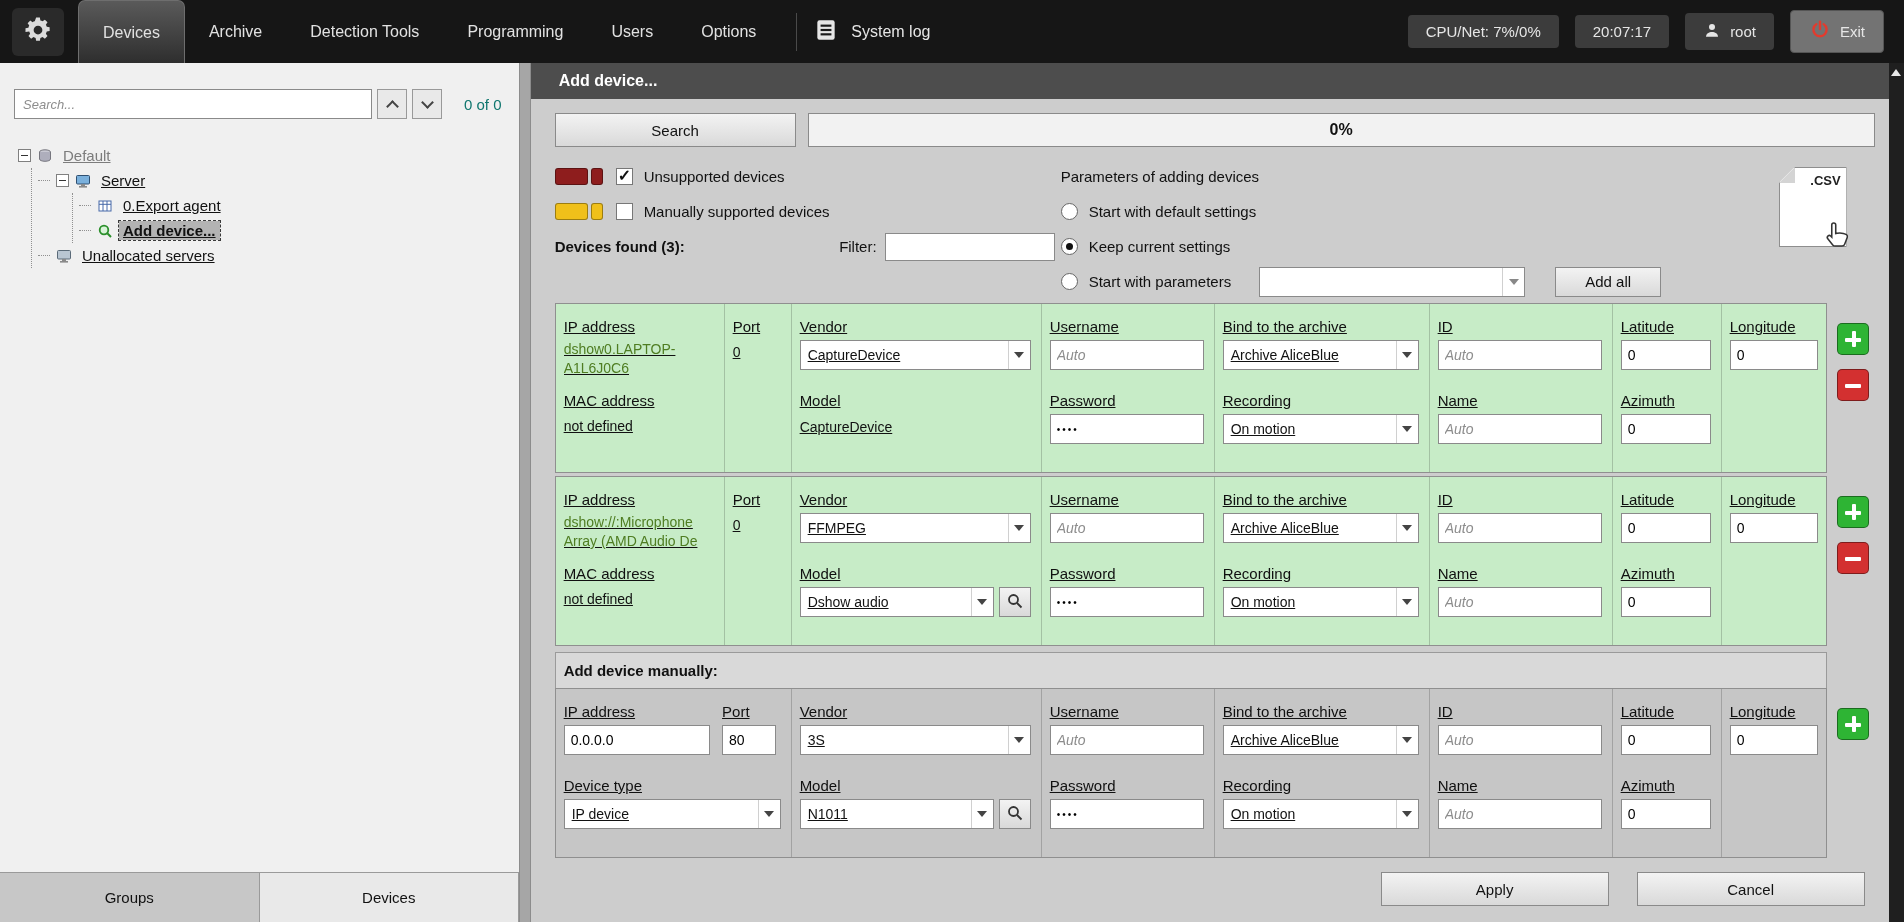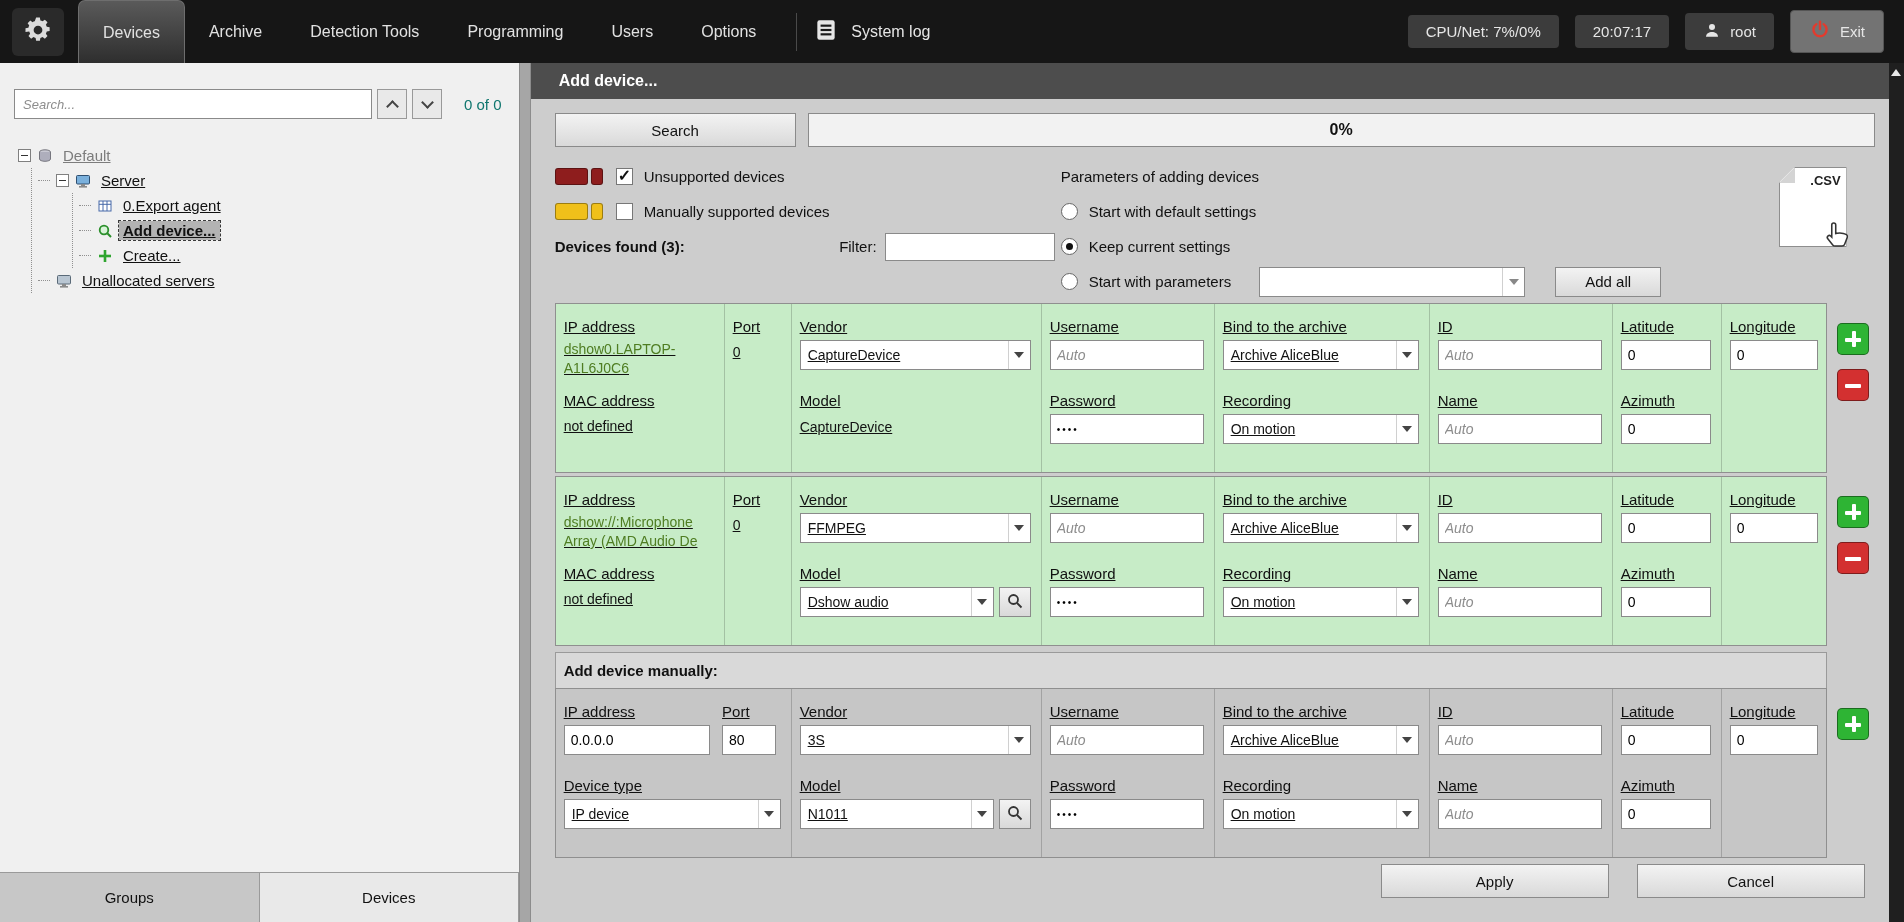--- a/index.html
+++ b/index.html
@@ -117,21 +117,21 @@
 
   .row-btns { width:48px; display:flex; flex-direction:column; gap:14px; padding:20px 0 0 10px; }
   .sq-btn { width:32px; height:32px; border-radius:5px; border:1px solid rgba(0,0,0,.4); position:relative; cursor:pointer; }
   .sq-btn.add { background:#2eb434; }
   .sq-btn.remove { background:#d33030; }
   .sq-btn .bar-h { position:absolute; left:7px; right:7px; top:14px; height:4px; background:#fff; border-radius:1px; }
   .sq-btn .bar-v { position:absolute; top:7px; bottom:7px; left:14px; width:4px; background:#fff; border-radius:1px; }
 
   .manual-title { width:1272px; height:36px; line-height:36px; background:#d9d9d9; border:1px solid #9a9a9a; border-bottom:none; font-weight:bold; padding-left:8px; margin-top:6px; }
 
-  .footer { position:absolute; bottom:24px; right:24px; display:flex; gap:28px; }
+  .footer { position:absolute; bottom:16px; right:24px; display:flex; gap:28px; }
   .footer .btn { width:228px; height:34px; }
 </style>
 </head>
 <body>
 
 <div class="topbar">
   <div class="gear-btn">
     <span>
       <svg width="30" height="30" viewBox="0 0 24 24">
           <path fill="#dcdcdc" fill-rule="evenodd" d="M10.5 2h3l.4 2.3c.6.15 1.2.4 1.7.7l1.9-1.3 2.1 2.1-1.3 1.9c.3.5.55 1.1.7 1.7l2.3.4v3l-2.3.4c-.15.6-.4 1.2-.7 1.7l1.3 1.9-2.1 2.1-1.9-1.3c-.5.3-1.1.55-1.7.7l-.4 2.3h-3l-.4-2.3c-.6-.15-1.2-.4-1.7-.7l-1.9 1.3-2.1-2.1 1.3-1.9c-.3-.5-.55-1.1-.7-1.7L2 13.5v-3l2.3-.4c.15-.6.4-1.2.7-1.7L3.7 6.5l2.1-2.1 1.9 1.3c.5-.3 1.1-.55 1.7-.7L10.5 2zM12 8.5a3.5 3.5 0 1 0 0 7 3.5 3.5 0 0 0 0-7z"></path>
@@ -240,30 +240,20 @@
           <div class="tnode">
             <span class="dash"></span>
             <span class="ticon">
               <svg width="16" height="16" viewBox="0 0 16 16">
                   <circle cx="7" cy="7" r="4.3" fill="#d9f3d9" stroke="#2a8f2a" stroke-width="1.8"></circle>
                   <line x1="10.3" y1="10.3" x2="14" y2="14" stroke="#2a8f2a" stroke-width="2"></line>
                 </svg>
             </span>
             <span class="tlabel selected">Add device...</span>
           </div>
-          <div class="tnode">
-            <span class="dash"></span>
-            <span class="ticon">
-              <svg width="16" height="16" viewBox="0 0 16 16">
-                  <rect x="6.7" y="2" width="2.6" height="12" fill="#2fa52f"></rect>
-                  <rect x="2" y="6.7" width="12" height="2.6" fill="#2fa52f"></rect>
-                </svg>
-            </span>
-            <span class="tlabel">Create...</span>
-          </div>
         </div>
         <div class="tnode">
           <span class="dash"></span>
           <span class="ticon">
             <svg width="16" height="16" viewBox="0 0 16 16">
                 <rect x="1.5" y="2.5" width="13" height="8.5" rx="1" fill="#b9c6d2" stroke="#5a6a78"></rect>
                 <rect x="6" y="11" width="4" height="2" fill="#8a8a8a"></rect>
                 <rect x="4" y="13" width="8" height="1.6" fill="#8a8a8a"></rect>
               </svg>
           </span>

